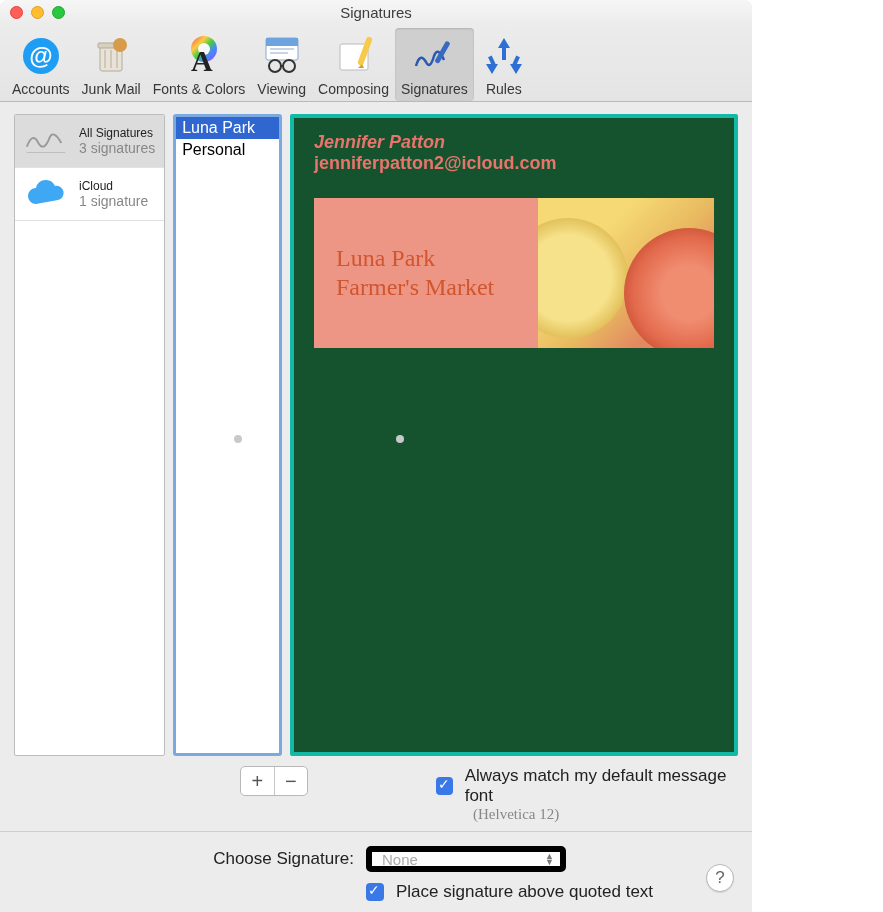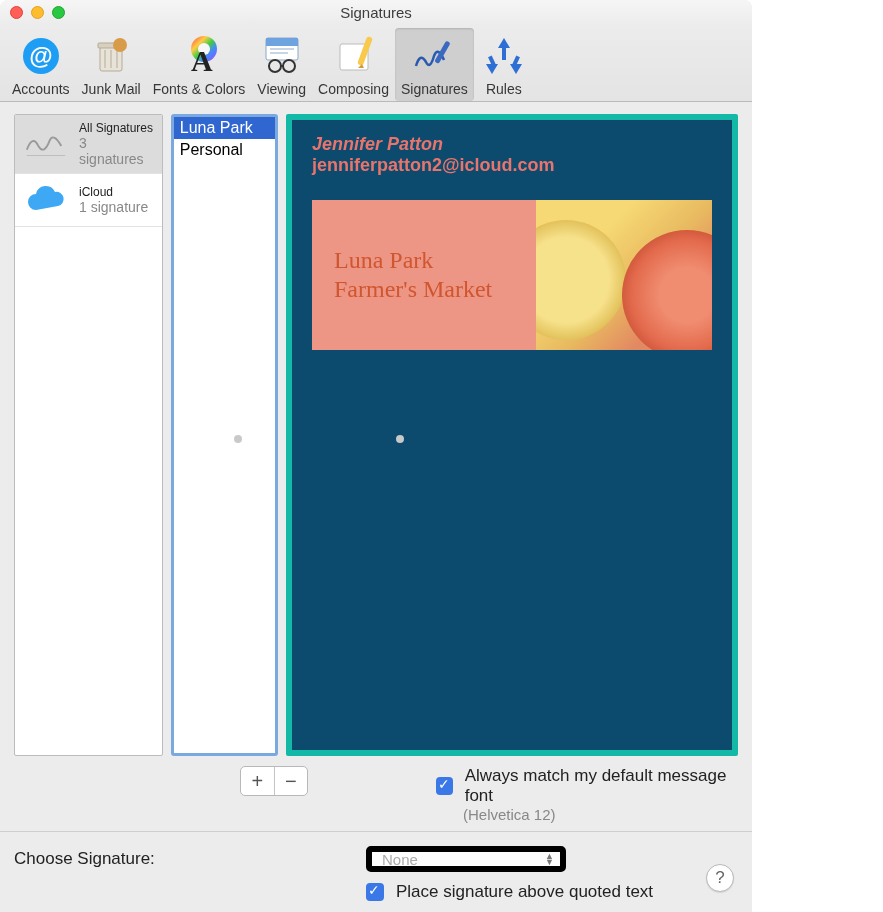--- a/index.html
+++ b/index.html
@@ -99,22 +99,22 @@
   position: relative;
 }
 .sig-item {
   font-size: 16px;
   padding: 2px 6px;
 }
 .sig-item.selected { background:#2f66d0; color:#fff; }
 
 .preview {
   flex:1;
-  background:#0c4a6e;
-  border:6px solid #14b8a6;
+  background:#14532d;
+  border:4px solid #14b8a6;
   border-radius:2px;
   padding: 14px 20px;
 }
 .sig-name { color:#e8746c; font-weight:700; font-style:italic; font-size:18px; }
 .sig-email { color:#e8746c; font-weight:700; font-size:18px; }
 .banner {
   margin-top: 24px;
   width: 400px; height: 150px;
   background:#ed9686;
   display:flex;
@@ -161,40 +161,40 @@
 }
 .btn-half { flex:1; display:flex; align-items:center; justify-content:center; font-size:20px; color:#555; }
 .btn-half:first-child { border-right:1px solid #c5c5c5; }
 
 .right-below {
   flex:1;
   display:flex; flex-direction:column;
   padding-left: 120px;
 }
 .checkline { display:flex; align-items:center; gap:12px; font-size:17px; color:#222; }
-.sub { font-size:15px; color:#888; margin-left:27px; }
+.sub { font-size:15px; color:#888; margin-left:37px;font-family:Liberation Serif, serif; }
 
 input[type=checkbox] {
   appearance:none;
   width:18px; height:18px;
   border-radius:4px;
   background:#3a78e8;
   position:relative;
 }
 input[type=checkbox]::after {
   content:'✓'; color:#fff; font-size:14px; position:absolute; left:2px; top:-1px;
 }
 
 .footer {
   border-top: 1px solid #cfcfcf;
   padding: 14px 14px 10px 14px;
   display:flex; flex-direction:column; gap:10px;
 }
 .row { display:flex; align-items:center; gap:12px; }
-.row-label { width: 340px; font-size:17px; color:#222; }
+.row-label { width: 340px; text-align:right; font-size:17px; color:#222; }
 .select {
   width: 200px; height:26px; background:#fdfdfd; border:6px solid #000000; border-radius:5px;
   display:flex; align-items:center; justify-content:space-between; padding:0 6px 0 10px;
   font-size:15px; color:#aaa;
 }
 .select .arrows { display:flex; flex-direction:column; line-height:6px; font-size:9px; color:#777; }
 
 .help {
   position:absolute; right:18px; bottom:20px;
   width:28px; height:28px; border-radius:50%; background:#fff; border:1px solid #b8b8b8;

